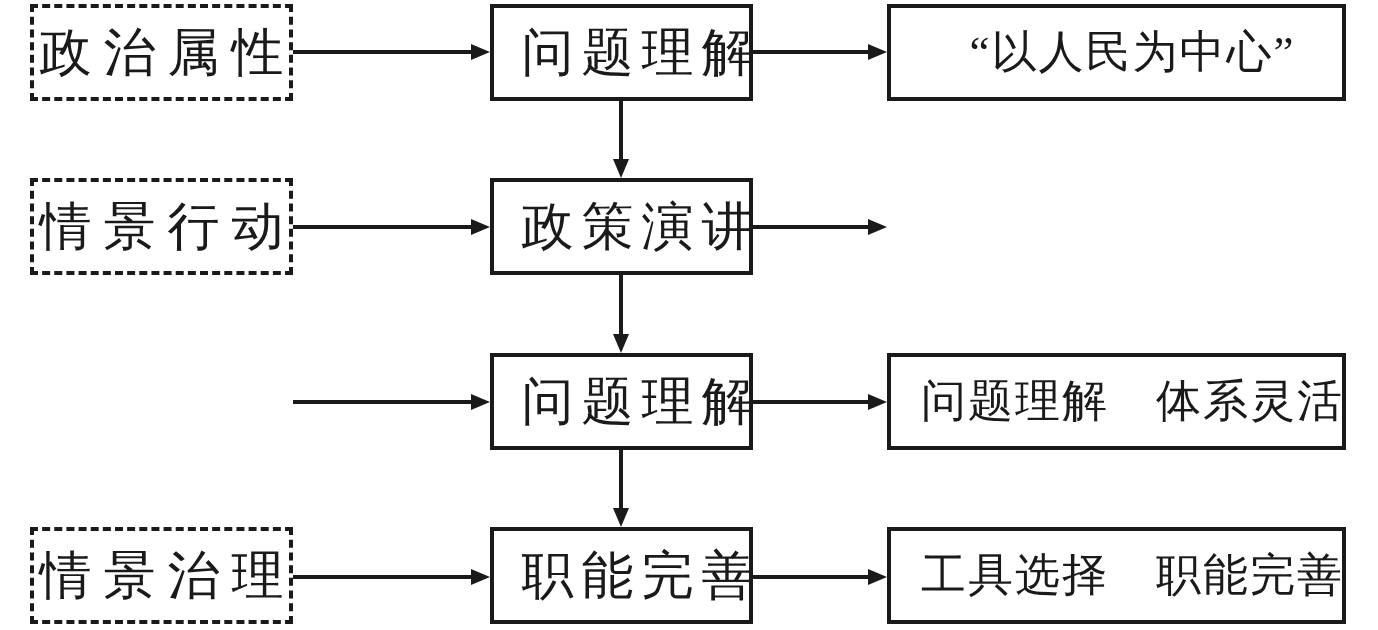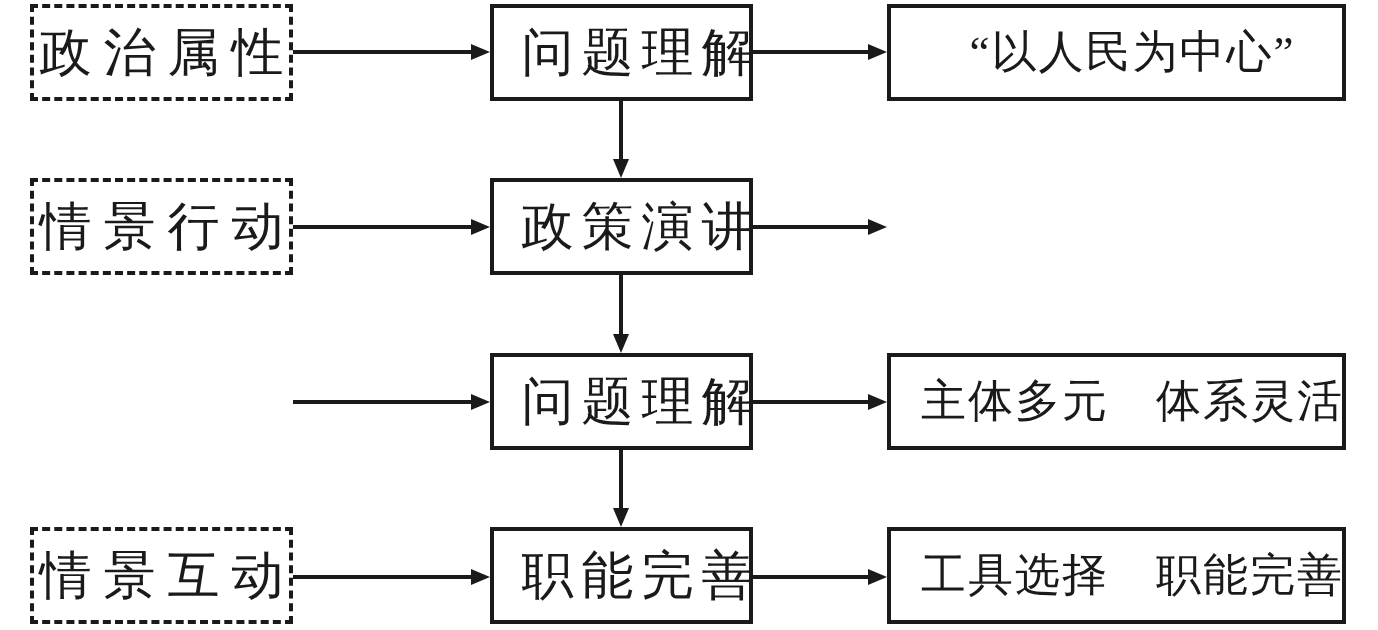--- a/index.html
+++ b/index.html
@@ -69,25 +69,25 @@
     <span>情景行动</span>
   </div>
   <div class="box solid col-mid r2">
     <span>政策演讲</span>
   </div>
 
   <div class="box solid col-mid r3">
     <span>问题理解</span>
   </div>
   <div class="box solid col-right r3">
-    <span>主体多元　体系灵活</span>
+    <span>问题理解　体系灵活</span>
   </div>
 
   <div class="box dashed col-left r4">
-    <span>情景互动</span>
+    <span>情景治理</span>
   </div>
   <div class="box solid col-mid r4">
     <span>职能完善</span>
   </div>
   <div class="box solid col-right r4">
     <span>工具选择　职能完善</span>
   </div>
 
   <svg class="arrow-layer" viewBox="0 0 1378 630">
 

